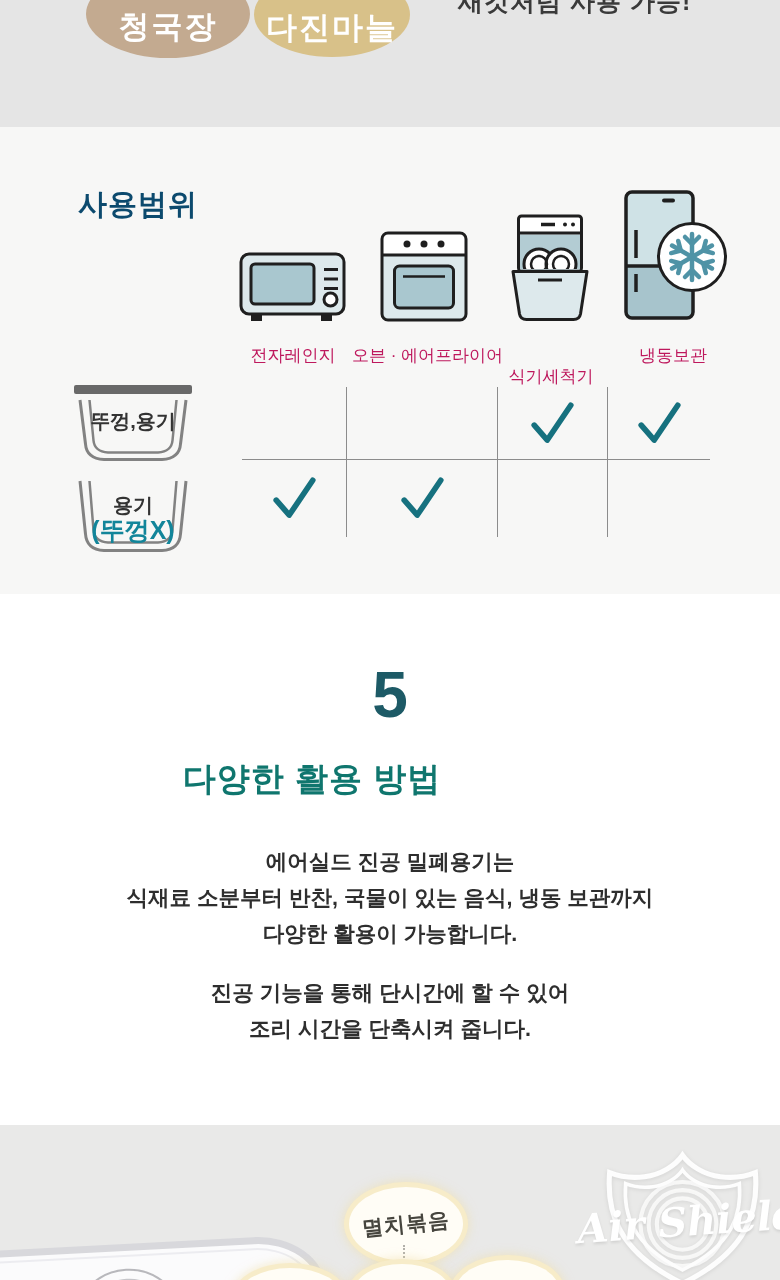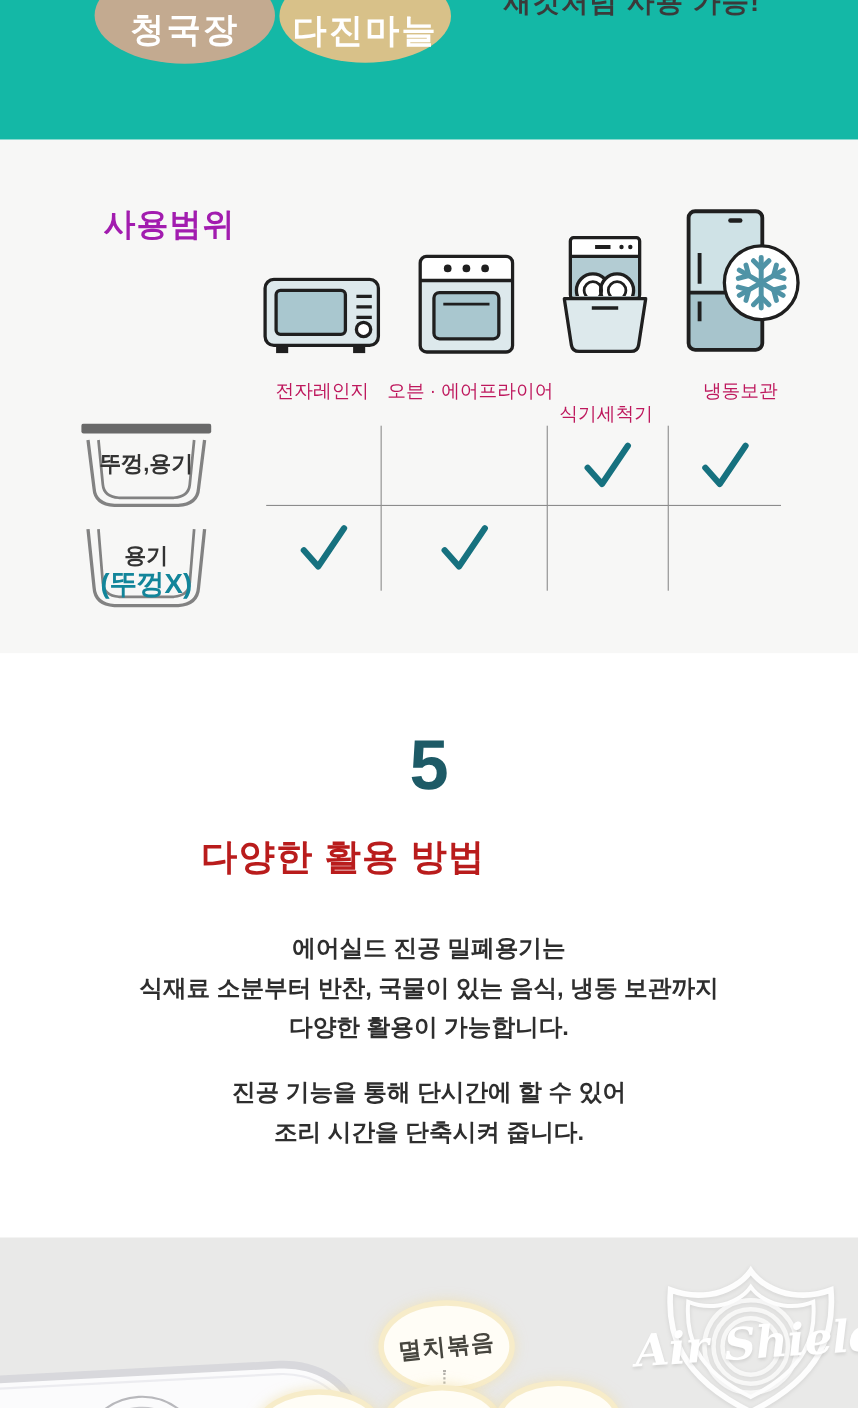--- a/index.html
+++ b/index.html
@@ -1,46 +1,46 @@
 <!DOCTYPE html>
 <html><head>
 <meta charset="utf-8">
 <style>
   html,body{margin:0;padding:0;background:#ffffff;}
   .page{position:relative;width:780px;height:1280px;overflow:hidden;
         font-family:"Liberation Sans","DejaVu Sans",sans-serif;}
   .sec{position:absolute;left:0;width:780px;overflow:hidden;}
   
-  .sec-top{top:0;height:127px;background:#14b8a6;}
+  .sec-top{top:0;height:127px;background:#e5e5e5;}
   .badge{position:absolute;border-radius:50%;display:flex;align-items:center;justify-content:center;
          color:#ffffff;font-weight:bold;font-size:31px;letter-spacing:2px;box-sizing:border-box;padding-top:26px;}
   .badge-1{left:86px;top:-30px;width:164px;height:88px;}
   .badge-2{left:254px;top:-28px;width:156px;height:85px;}
   .top-caption{position:absolute;left:458px;top:-15px;font-size:25px;font-weight:bold;color:#3a3a3a;letter-spacing:1px;white-space:nowrap;}
   
   .sec-usage{top:127px;height:467px;background:#f7f7f6;}
-  .usage-title{position:absolute;left:94px;top:58px;margin:0;font-size:29px;font-weight:bold;color:#a21caf;letter-spacing:1px;}
+  .usage-title{position:absolute;left:78px;top:58px;margin:0;font-size:29px;font-weight:bold;color:#0c4a6e;letter-spacing:1px;}
   .appliance{position:absolute;}
   .appl-label{position:absolute;top:217px;text-align:center;font-size:17px;color:#be185d;white-space:nowrap;}
   
   .tub{position:absolute;}
   .tub-label{position:absolute;text-align:center;font-weight:bold;color:#333333;}
   .tub-label.main{font-size:20px;}
   .tub-label.sub{font-size:25px;}
   .grid{position:absolute;left:242px;top:260px;width:468px;height:150px;display:grid;
         grid-template-columns:105px 151px 110px 102px;grid-template-rows:73px 77px;}
   .cell{display:flex;align-items:center;justify-content:center;}
   .cell{border-right:1px solid #8c8c8c;}
   .cell[data-col="3"]{border-right:none;}
   .cell[data-row="0"]{border-bottom:1px solid #8c8c8c;}
   .cell svg{width:47px;height:47px;}
   
   .sec-feature{top:594px;height:531px;background:#ffffff;text-align:center;}
   .feature-number{position:absolute;left:0;width:780px;top:64px;font-size:64px;font-weight:bold;color:#1d5a66;}
-  .feature-heading{position:absolute;left:0;width:624px;top:163px;margin:0;font-size:33px;font-weight:bold;color:#b91c1c;letter-spacing:1px;}
+  .feature-heading{position:absolute;left:0;width:624px;top:163px;margin:0;font-size:33px;font-weight:bold;color:#0f766e;letter-spacing:1px;}
   .body-par{position:absolute;left:0;width:780px;font-size:21.5px;color:#2e2e2e;line-height:36px;font-weight:bold;}
   .par-1{top:250px;}
   .par-2{top:381px;}
   
   .sec-bottom{top:1125px;height:155px;background:#e9e9e8;}
   .container-corner{position:absolute;left:-40px;top:118px;width:370px;height:240px;
         background:#fbfbfc;border:7px solid #d8d8dc;border-top-right-radius:70px 55px;
         transform:rotate(-3deg);box-sizing:border-box;}
   .container-inner{position:absolute;inset:4px;border:2px solid #ececf0;border-top-right-radius:60px 46px;}
   .valve{position:absolute;left:108px;top:18px;width:108px;height:108px;border-radius:50%;

